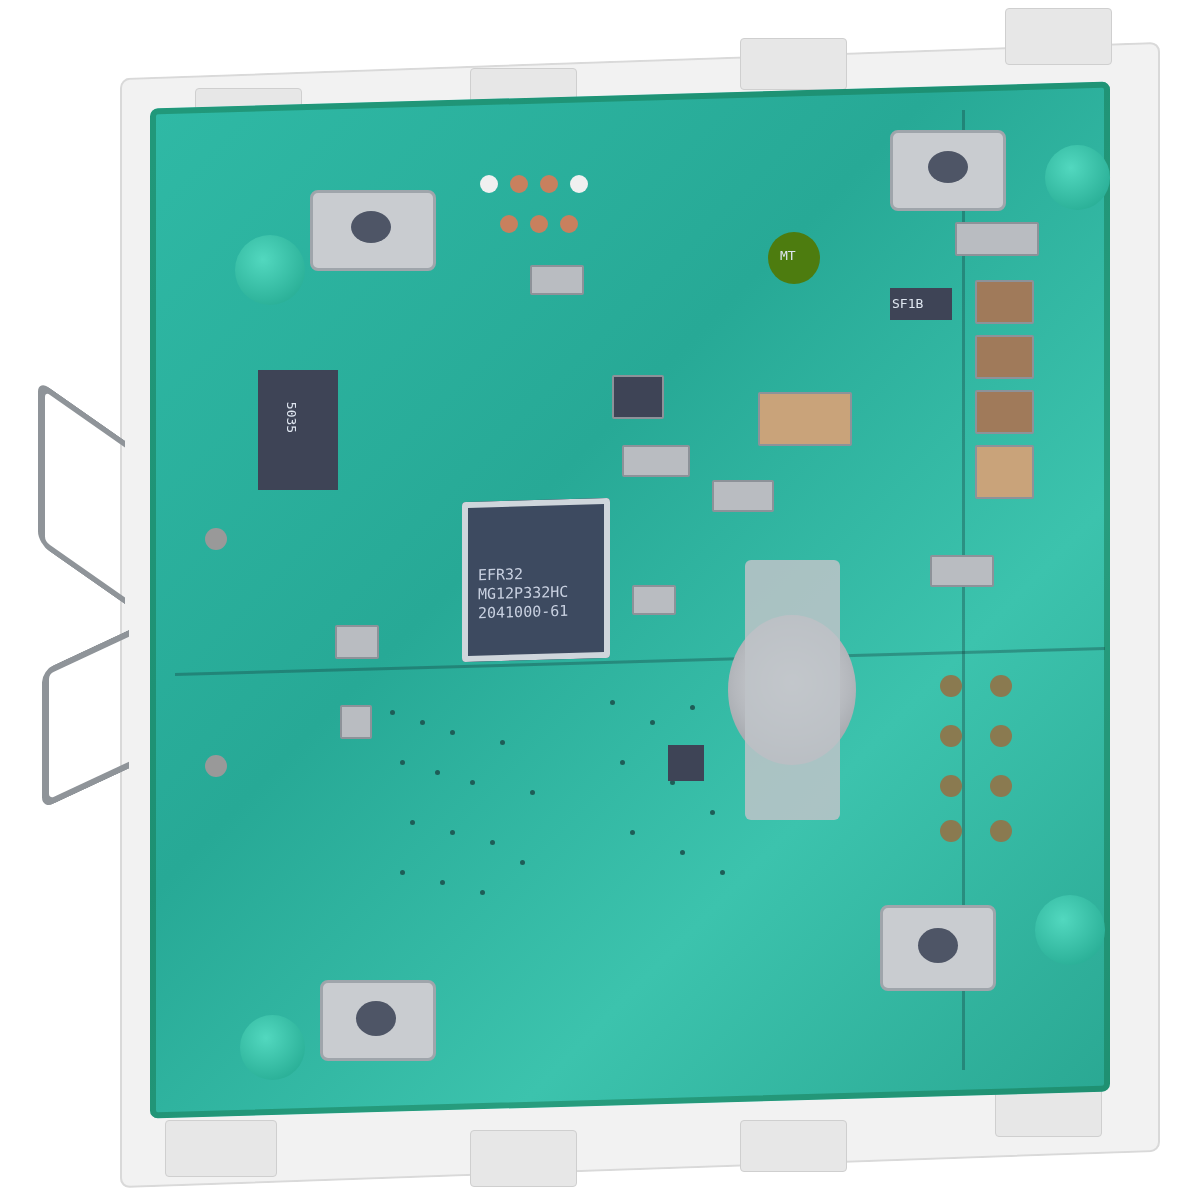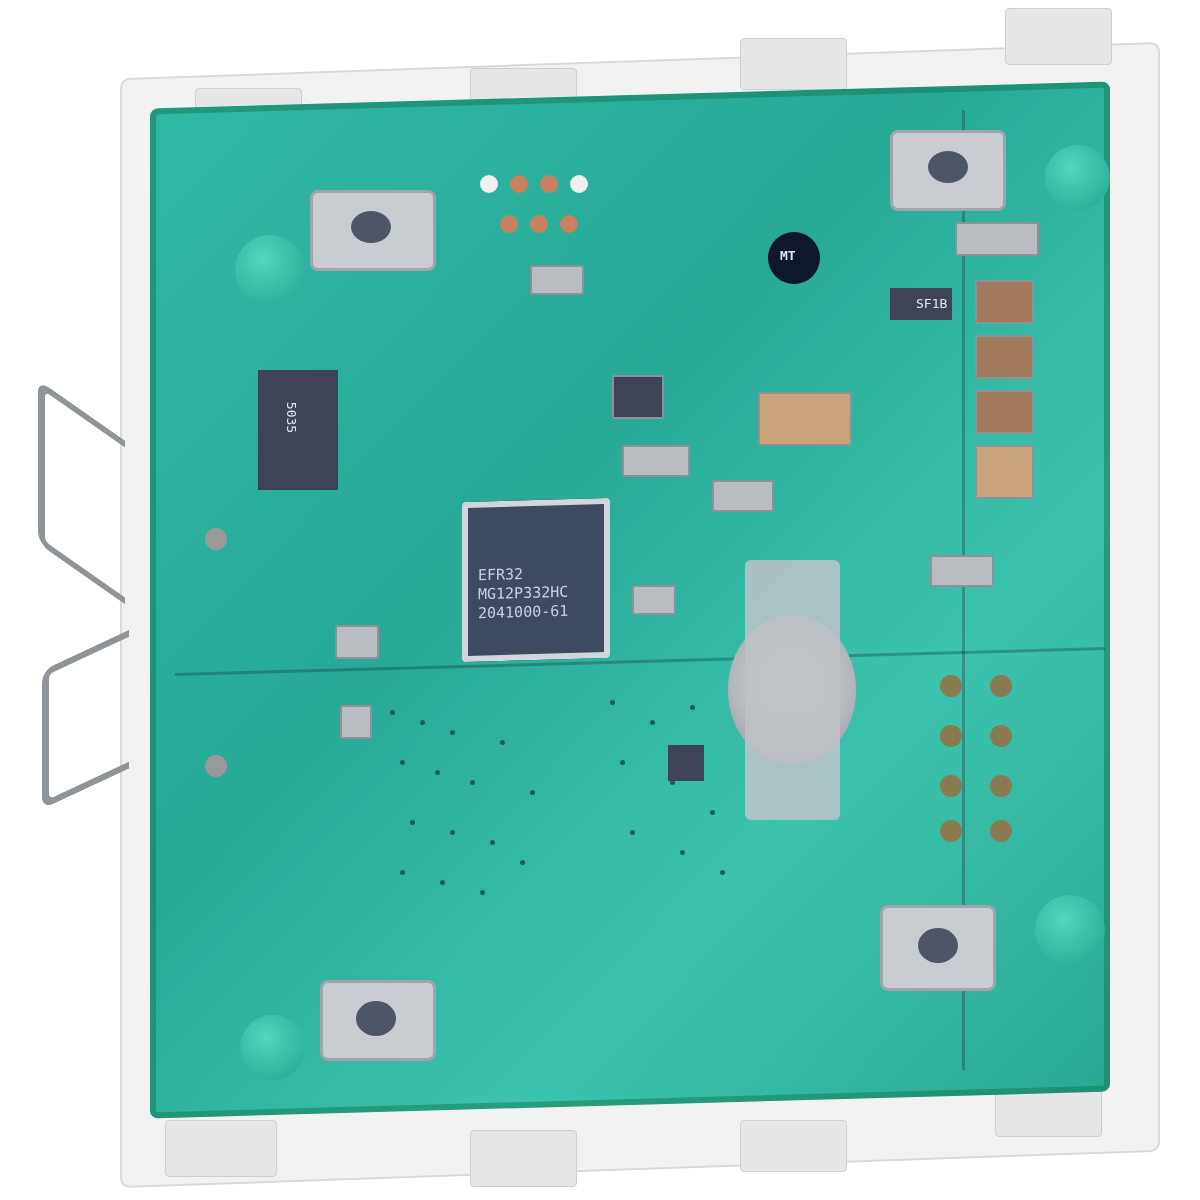--- a/index.html
+++ b/index.html
@@ -96,26 +96,26 @@
 <div class="abs" style="left:480px;top:175px;width:130px;height:70px;">
   <div class="abs hole" style="left:0;top:0;width:18px;height:18px;background:#f0f0f0;"></div>
   <div class="abs hole" style="left:30px;top:0;width:18px;height:18px;background:#c8805e;"></div>
   <div class="abs hole" style="left:60px;top:0;width:18px;height:18px;background:#c8805e;"></div>
   <div class="abs hole" style="left:90px;top:0;width:18px;height:18px;background:#f0f0f0;"></div>
   <div class="abs hole" style="left:20px;top:40px;width:18px;height:18px;background:#c8805e;"></div>
   <div class="abs hole" style="left:50px;top:40px;width:18px;height:18px;background:#c8805e;"></div>
   <div class="abs hole" style="left:80px;top:40px;width:18px;height:18px;background:#c8805e;"></div>
 </div>
 
-<div class="abs" style="left:768px;top:232px;width:52px;height:52px;border-radius:50%;background:#0f172a;font-weight:bold;">
+<div class="abs" style="left:768px;top:232px;width:52px;height:52px;border-radius:50%;background:#4d7c0f;">
   <span class="abs ic-label" style="left:12px;top:16px;">MT</span>
 </div>
 
 <div class="abs smd-dark" style="left:890px;top:288px;width:62px;height:32px;">
-  <span class="abs ic-label" style="left:26px;top:8px;">SF1B</span>
+  <span class="abs ic-label" style="left:2px;top:8px;">SF1B</span>
 </div>
 
 <div class="abs smd-dark" style="left:258px;top:370px;width:80px;height:120px;">
   <span class="abs ic-label" style="left:18px;top:40px;transform:rotate(90deg);">5035</span>
 </div>
 
 <div class="abs chip"></div>
 <div class="abs chip-text">
   <div>EFR32</div>
   <div>MG12P332HC</div>

